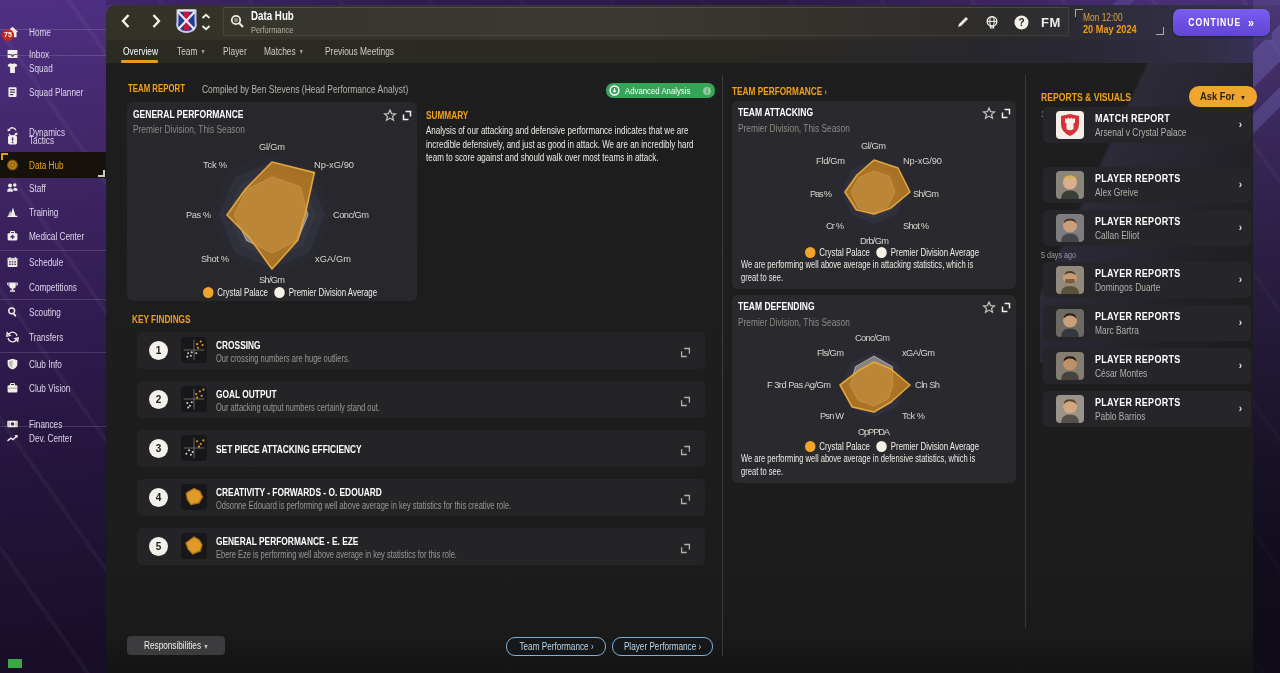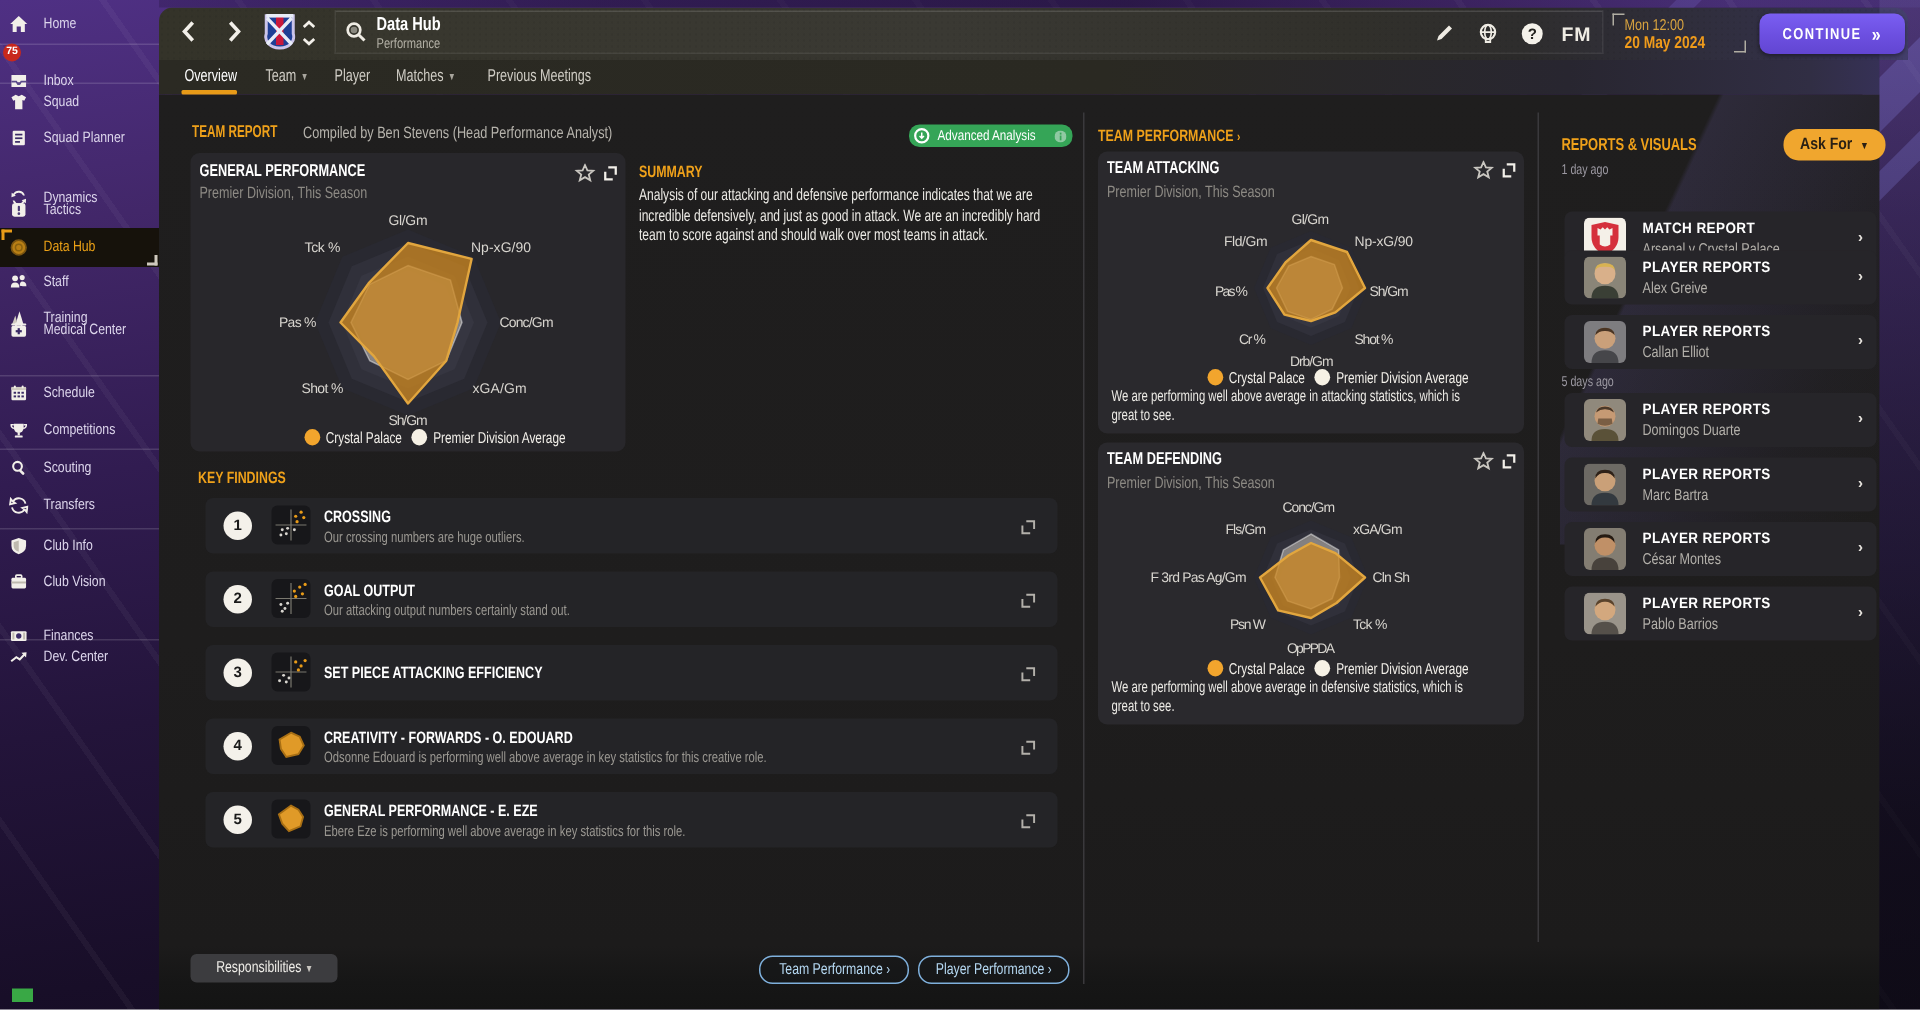--- a/index.html
+++ b/index.html
@@ -90,21 +90,21 @@
 <div id="navsel">
       <div class="corner1"></div>
       <div class="corner2"></div>
     </div>
 <div class="navsep" style="top:29px"></div>
 <div class="navsep" style="top:55px"></div>
 <div class="navsep" style="top:250px"></div>
 <div class="navsep" style="top:299px"></div>
 <div class="navsep" style="top:352px"></div>
 <div class="navsep" style="top:426px"></div>
-<div class="navitem" style="top:4px">
+<div class="navitem" style="top:20px">
       <svg width="13" height="13" viewBox="0 0 16 16">
         <path d="M8 1.5 L15 8 L13 8 L13 14.5 L9.7 14.5 L9.7 10 L6.3 10 L6.3 14.5 L3 14.5 L3 8 L1 8 Z" fill="#f2efe9"></path>
       </svg>
       <span class="lbl">Home</span>
     </div>
 <div class="navitem" style="top:42px">
       <svg width="13" height="13" viewBox="0 0 16 16">
         <path d="M2 3 h12 v10 h-12 Z M2 9 h4 l1.2 2 h1.6 L10 9 h4" fill="#f2efe9"></path>
         <path d="M2 8.5 h4 l1.2 2 h1.6 L10 8.5 h4" stroke="#5a4a8a" stroke-width="1.3" fill="none"></path>
       </svg>
@@ -158,21 +158,21 @@
       <span class="lbl">Staff</span>
     </div>
 <div class="navitem" style="top:200px">
       <svg width="13" height="13" viewBox="0 0 16 16">
         <path d="M8.6 2.5 L11.8 13 L5.4 13 Z" fill="#f2efe9"></path>
         <path d="M5.2 6 L7 13 L2.6 13 Z" fill="#cfcabf"></path>
         <rect x="1.8" y="12.6" width="12.4" height="1.6" rx="0.8" fill="#f2efe9"></rect>
       </svg>
       <span class="lbl">Training</span>
     </div>
-<div class="navitem" style="top:208px">
+<div class="navitem" style="top:224px">
       <svg width="13" height="13" viewBox="0 0 16 16">
         <rect x="2" y="4.5" width="12" height="9" rx="1.4" fill="#f2efe9"></rect>
         <rect x="5.6" y="2.4" width="4.8" height="2.6" rx="0.8" fill="none" stroke="#f2efe9" stroke-width="1.4"></rect>
         <rect x="7.1" y="6.5" width="1.8" height="5" fill="#3a2a66"></rect>
         <rect x="5.5" y="8.1" width="5" height="1.8" fill="#3a2a66"></rect>
       </svg>
       <span class="lbl">Medical Center</span>
     </div>
 <div class="navitem" style="top:250px">
       <svg width="13" height="13" viewBox="0 0 16 16">
@@ -528,21 +528,21 @@
       <text x="85" y="61" textLength="27">Fls/Gm</text>
     </g>
   </svg>
   <div class="legend" style="top:145px"><span class="dot" style="background:#f2a52d"></span>Crystal Palace&nbsp;&nbsp;&nbsp;<span class="dot" style="background:#f6f1e5"></span>Premier Division Average</div>
   <div style="position:absolute;left:9px;top:157px;font-size:10.5px;line-height:13px;color:#edebe6;white-space:nowrap;transform:scaleX(0.72);transform-origin:0 0">We are performing well above average in defensive statistics, which is<br>great to see.</div>
 </div>
 
 <div class="orangehead" style="left:1041px;top:91px;font-size:11.5px">REPORTS &amp; VISUALS</div>
 <div class="abs" style="left:1189px;top:86px;width:68px;height:21px;background:#f0a62e;border-radius:10px;color:#2a2014;font-size:11px;font-weight:bold;text-align:center;line-height:21px"><span style="display:inline-block;transform:scaleX(0.85)">Ask For&nbsp; <span style="font-size:7px">▼</span></span></div>
 <div class="ago" style="left:1041px;top:108px">1 day ago</div>
-<div class="rcard" style="top:141px">
+<div class="rcard" style="top:107px">
   <div class="rcicon"><svg width="28" height="28" viewBox="0 0 28 28">
           <rect width="28" height="28" fill="#f4f0e8"></rect>
           <path d="M14 3 L23 5 L23 13 Q23 21 14 25 Q5 21 5 13 L5 5 Z" fill="#d5303c"></path>
           <path d="M9 9 h10 v3 h-10 Z M10.5 12 h7 v6 q-3.5 2.5 -7 0 Z" fill="#f4f0e8"></path>
           <path d="M9 9 L9 7 L11 8 L12.5 6.5 L14 8 L15.5 6.5 L17 8 L19 7 L19 9" fill="#f4f0e8"></path>
         </svg></div>
   <div class="rct">MATCH REPORT</div>
   <div class="rcs">Arsenal v Crystal Palace</div>
   <div class="rcv">›</div>
 </div>

